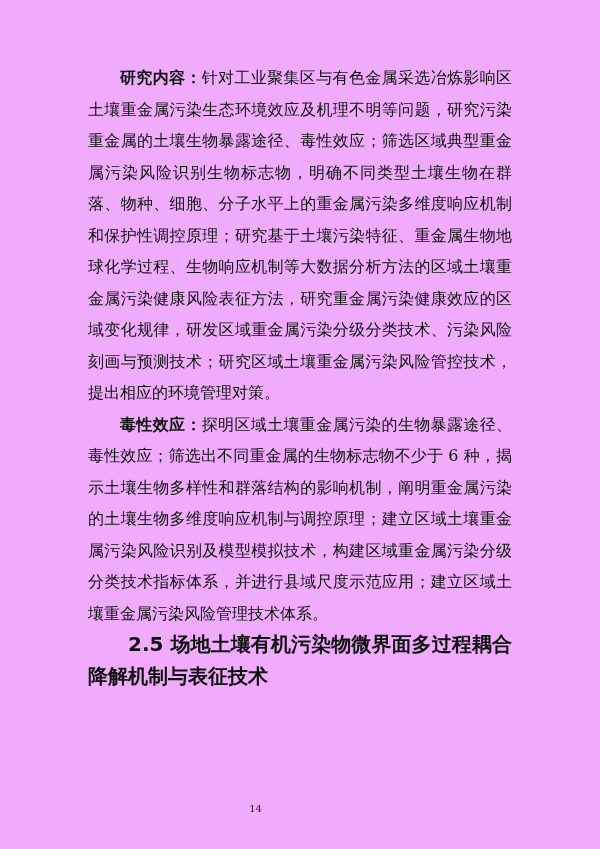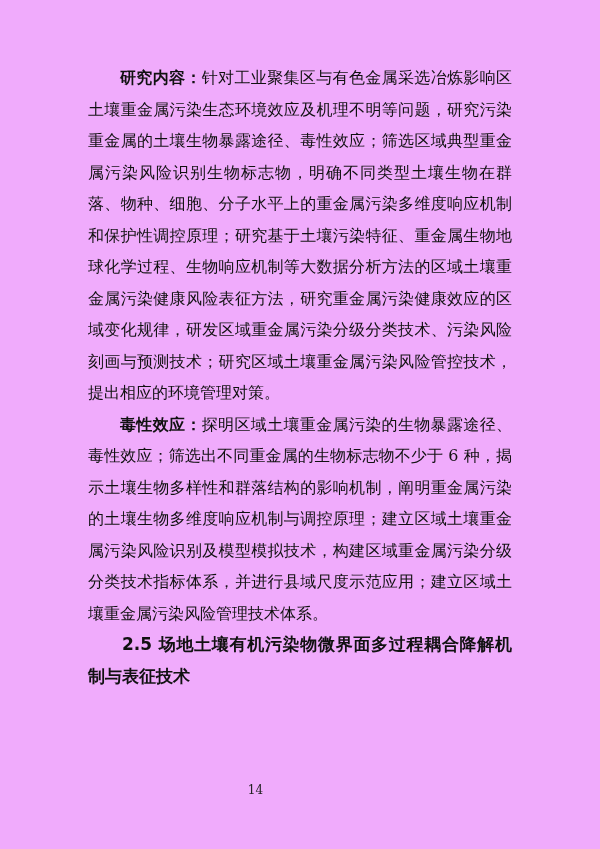--- a/index.html
+++ b/index.html
@@ -31,35 +31,35 @@
     text-indent: 2em;
     word-break: normal;
     color: #111111;
   }
   .para .label {
     font-weight: bold;
     font-family: "DejaVu Sans", "Liberation Sans", sans-serif;
   }
   .heading {
     margin: 0;
-    font-size: 17px;
+    font-size: 20px;
     line-height: 31.5px;
     text-align: justify;
     text-indent: 2em;
     font-weight: bold;
     font-family: "DejaVu Sans", "Liberation Sans", sans-serif;
     color: #111111;
   }
   .footer {
     position: absolute;
     left: 0;
-    top: 783px;
+    top: 803px;
     width: 511px;
     text-align: center;
-    font-size: 12px;
+    font-size: 10px;
     color: #222222;
     font-family: "DejaVu Serif", "Liberation Serif", serif;
   }
 </style>
 </head>
 <body>
 
 <div class="page">
 
   <p class="para"><span class="label">研究内容：</span><span>针对工业聚集区与有色金属采选冶炼影响区土壤重金属污染生态环境效应及机理不明等问题，研究污染重金属的土壤生物暴露途径、毒性效应；筛选区域典型重金属污染风险识别生物标志物，明确不同类型土壤生物在群落、物种、细胞、分子水平上的重金属污染多维度响应机制和保护性调控原理；研究基于土壤污染特征、重金属生物地球化学过程、生物响应机制等大数据分析方法的区域土壤重金属污染健康风险表征方法，研究重金属污染健康效应的区域变化规律，研发区域重金属污染分级分类技术、污染风险刻画与预测技术；研究区域土壤重金属污染风险管控技术，提出相应的环境管理对策。</span></p>

